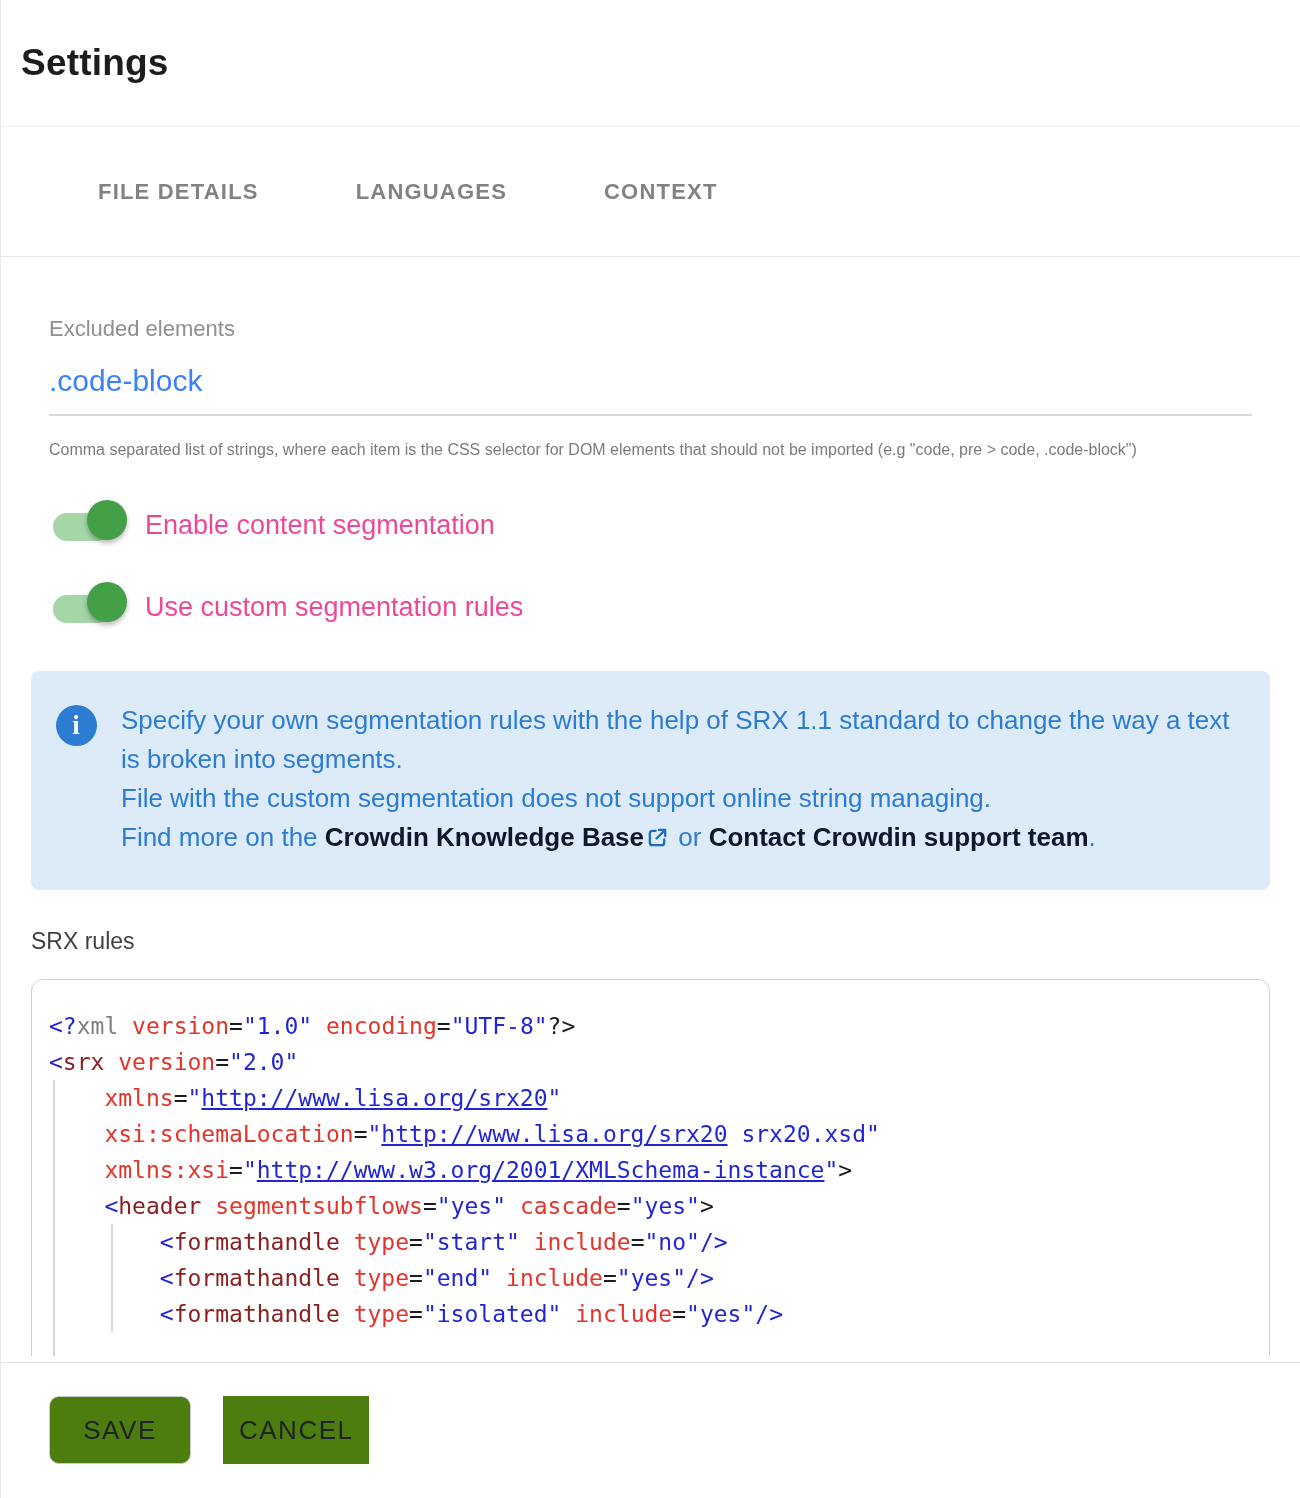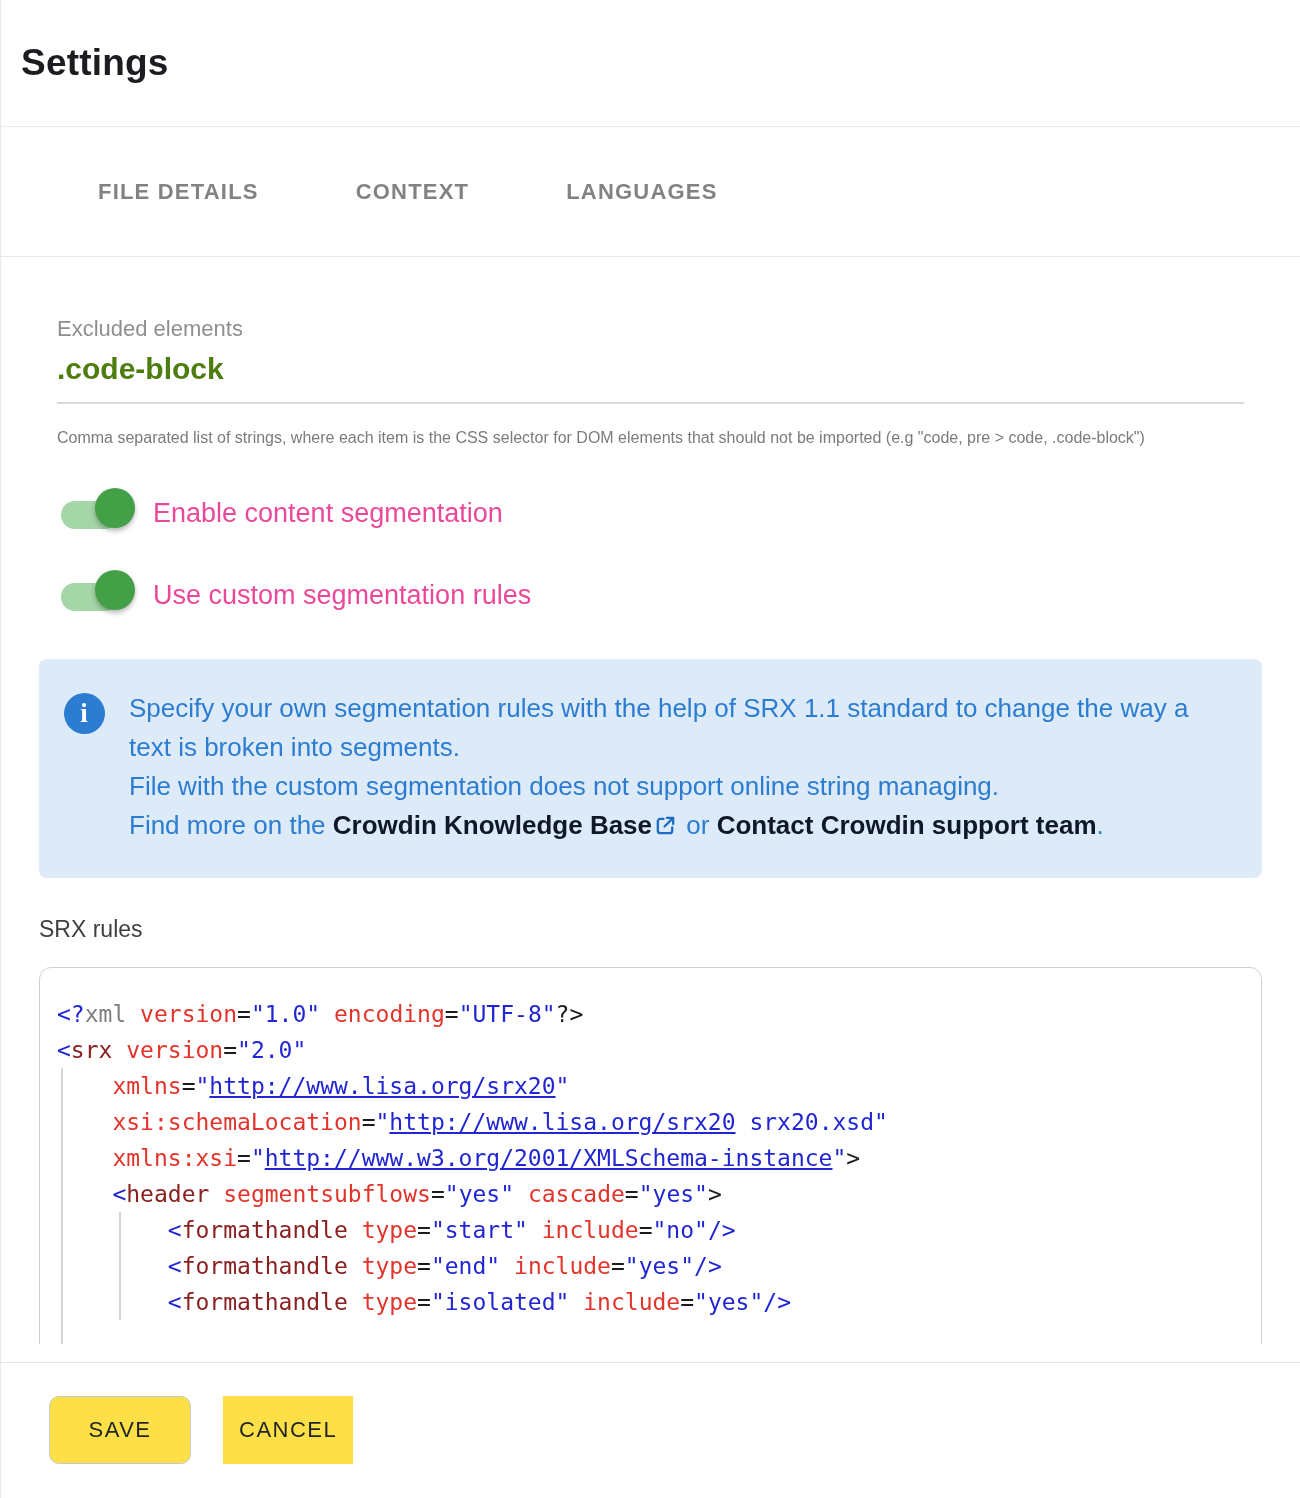--- a/index.html
+++ b/index.html
@@ -16,25 +16,25 @@
   
   .tabs { height:130px; display:flex; align-items:center; gap:97px; padding-left:97px;
           border-bottom:1px solid #e7e7e7; flex:0 0 auto; }
   .tab { position:relative; height:100%; display:flex; align-items:center;
          font-size:22px; font-weight:700; letter-spacing:1.2px; color:#828282; cursor:pointer; }
   .tab.active { color:#43a047; }
   .tab.active::after { content:""; position:absolute; left:-46px; right:-46px; bottom:1px;
                        height:12px; border-radius:6px; background:#4caf50; }
 
   
-  .content { flex:0 0 auto; height:1105px; padding:0 38px; overflow:hidden; }
+  .content { flex:0 0 auto; height:1105px; padding:0 30px; overflow:hidden; }
 
   .field { margin:59px 18px 0 18px; border-bottom:2px solid #d9d9d9; padding-bottom:16px; }
   .field-label { font-size:22px; color:#8f8f8f; }
-  .field-value { font-size:30px; color:#4d7c0f; margin-top:10px;font-weight:bold; }
+  .field-value { font-size:30px; color:#3b82f6; margin-top:22px; }
   .helper { margin:16px 18px 0 18px; font-size:16px; line-height:35px; color:#7b7b7b; }
 
   .toggles { margin:30px 0 0 18px; }
   .toggle-row { display:flex; align-items:center; height:56px; margin-bottom:26px; cursor:pointer; }
   .switch { position:relative; width:78px; height:56px; flex:0 0 auto; }
   .switch .track { position:absolute; left:4px; top:16px; width:58px; height:28px;
                    border-radius:14px; background:#a5d6a7; }
   .switch .thumb { position:absolute; left:38px; top:3px; width:40px; height:40px;
                    border-radius:50%; background:#43a047; box-shadow:0 3px 5px rgba(0,0,0,.28); }
   .toggle-label { margin-left:18px; font-size:27px; color:#ec4899; }
@@ -64,43 +64,43 @@
   .cl { color:#2126d2; text-decoration:underline; }
   .cm { color:#7f7f7f; }                       
   .cd { color:#1c1c1c; }                       
   .guide { position:absolute; width:2px; background:#d6d6d6; }
   .guide-a { left:21px; top:100px; bottom:0; }
   .guide-b { left:79px; top:244px; height:108px; }
 
   
   .footer { flex:1 1 auto; border-top:1px solid #e4e4e4; padding:33px 48px 0 48px;
             display:flex; align-items:flex-start; }
-  .btn { font-family:"Liberation Sans", sans-serif; font-size:22px; font-weight:500;
-         letter-spacing:1.5px; color:#1f2326; background:#fde047; cursor:pointer; }
+  .btn { font-family:"Liberation Sans", sans-serif; font-size:26px; font-weight:500;
+         letter-spacing:1.5px; color:#1f2326; background:#4d7c0f; cursor:pointer; }
   .btn-save { width:142px; height:68px; border:1px solid #c8c8c8; border-radius:10px; }
   .btn-cancel { border:none; height:68px; margin-left:32px; padding:0 16px; }
 </style>
 </head>
 <body>
 
 <div class="page">
 
   <div class="header">
     <div class="title">Settings</div>
   </div>
 
   <div class="tabs">
     <div class="tab">
       <span>FILE DETAILS</span>
     </div>
     <div class="tab">
-      <span>CONTEXT</span>
+      <span>LANGUAGES</span>
     </div>
     <div class="tab">
-      <span>LANGUAGES</span>
+      <span>CONTEXT</span>
     </div>
   </div>
 
   <div class="content">
 
     <div class="field">
       <div class="field-label">Excluded elements</div>
       <div class="field-value">.code-block</div>
     </div>
     <div class="helper">Comma separated list of strings, where each item is the CSS selector for DOM elements that should not be imported (e.g "code, pre &gt; code, .code-block")</div>

